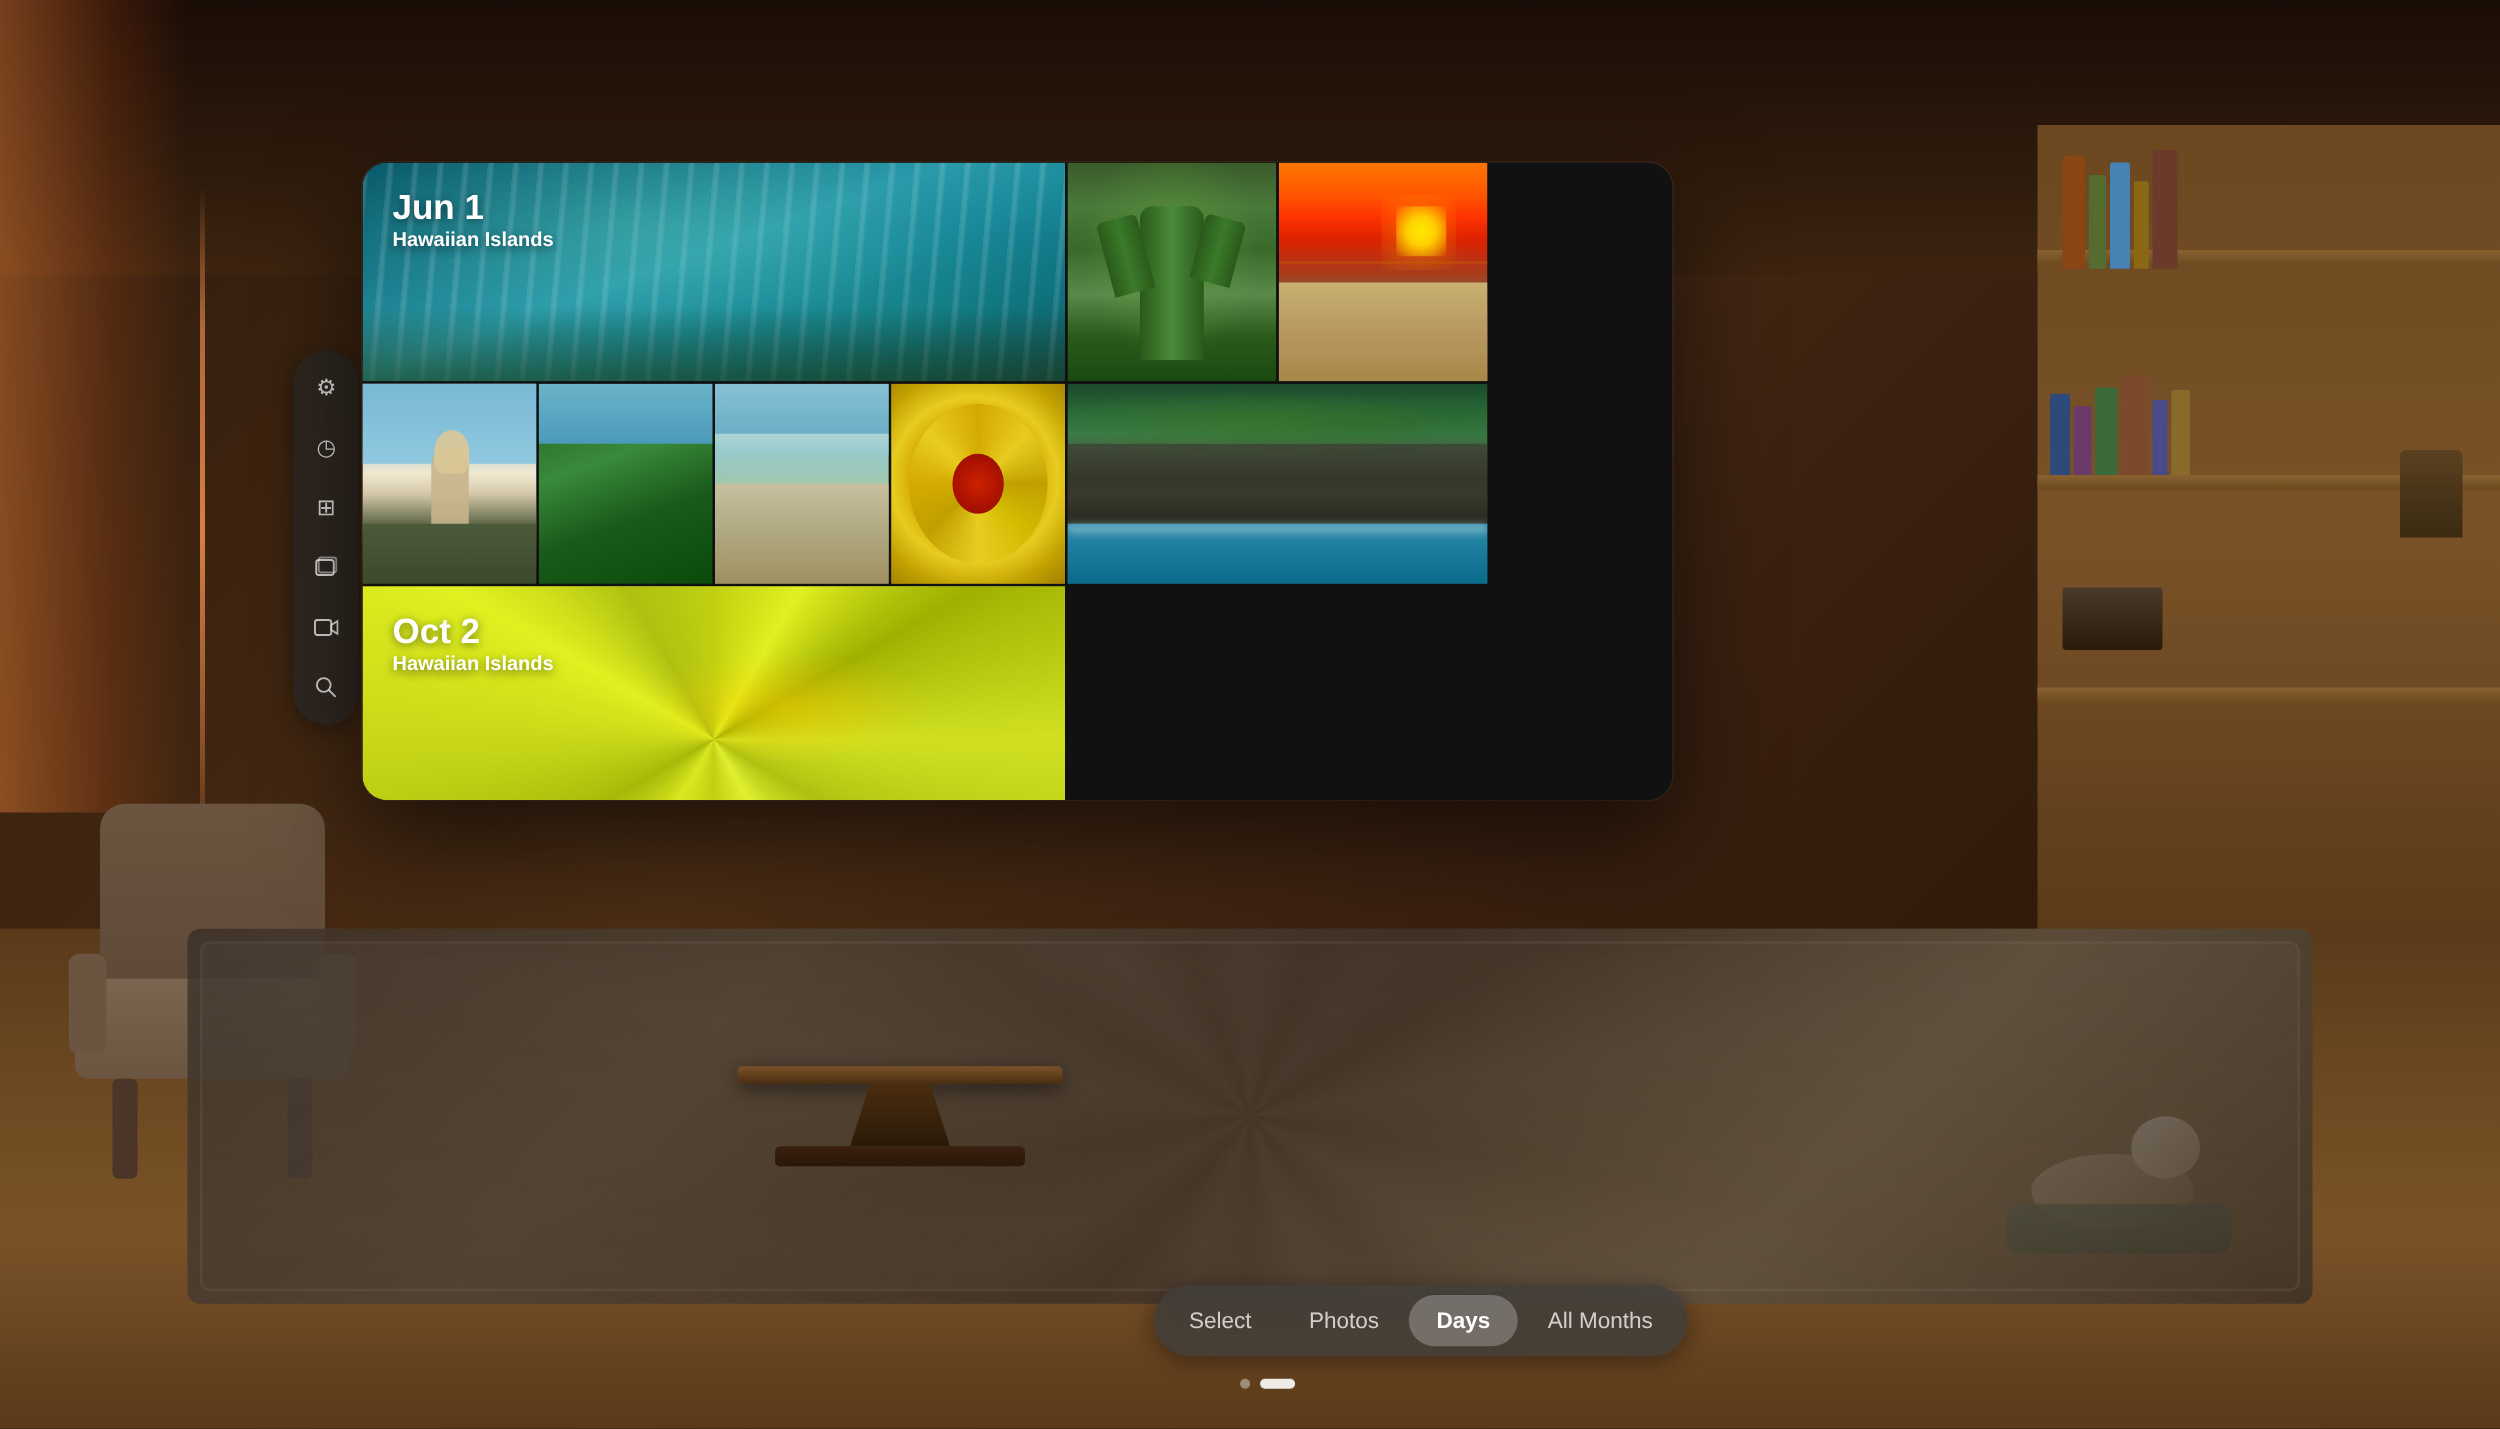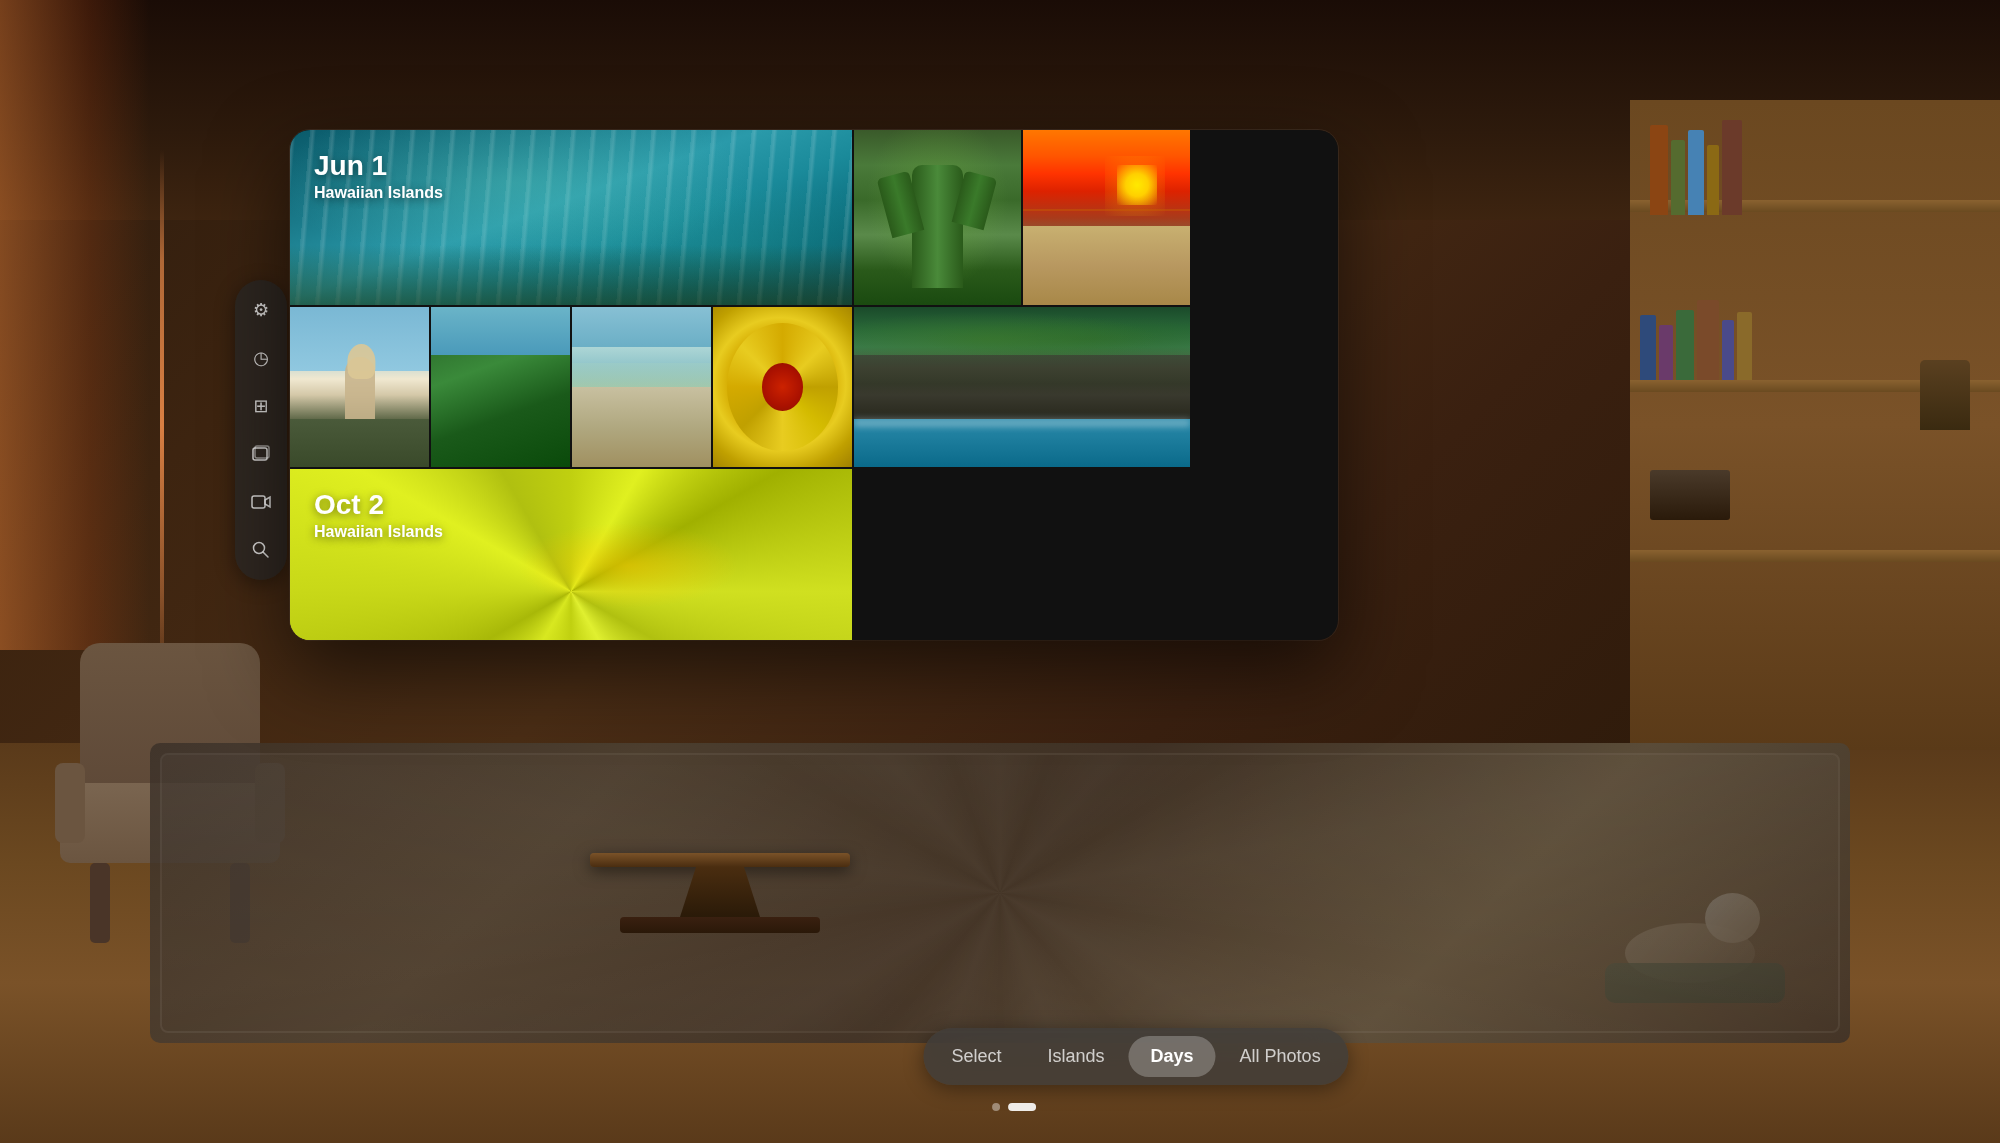--- a/index.html
+++ b/index.html
@@ -544,21 +544,21 @@
           <div style="position:absolute; bottom:25%; left:0; right:0; height:8px; background:rgba(255,255,255,0.3); filter:blur(3px);"></div>
         </div>
       </div>
 
     </div>
   </div>
 </div>
 
 <div class="tab-bar">
   <div class="tab-item">Select</div>
-  <div class="tab-item">Islands</div>
+  <div class="tab-item">Photos</div>
   <div class="tab-item active">Days</div>
-  <div class="tab-item">All Photos</div>
+  <div class="tab-item">All Months</div>
 </div>
 
 <div class="scroll-dots">
   <div class="dot"></div>
   <div class="dot active"></div>
 </div>
 
 </body></html>

